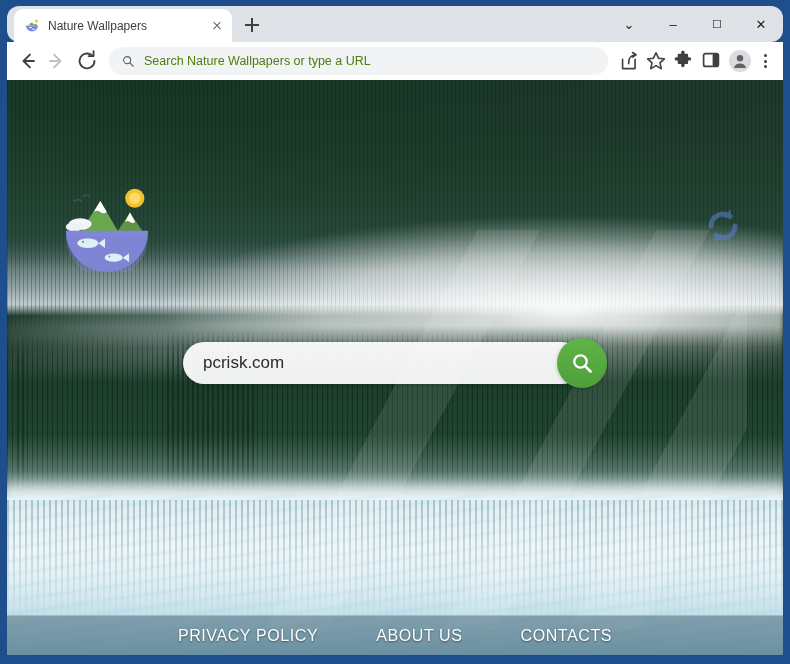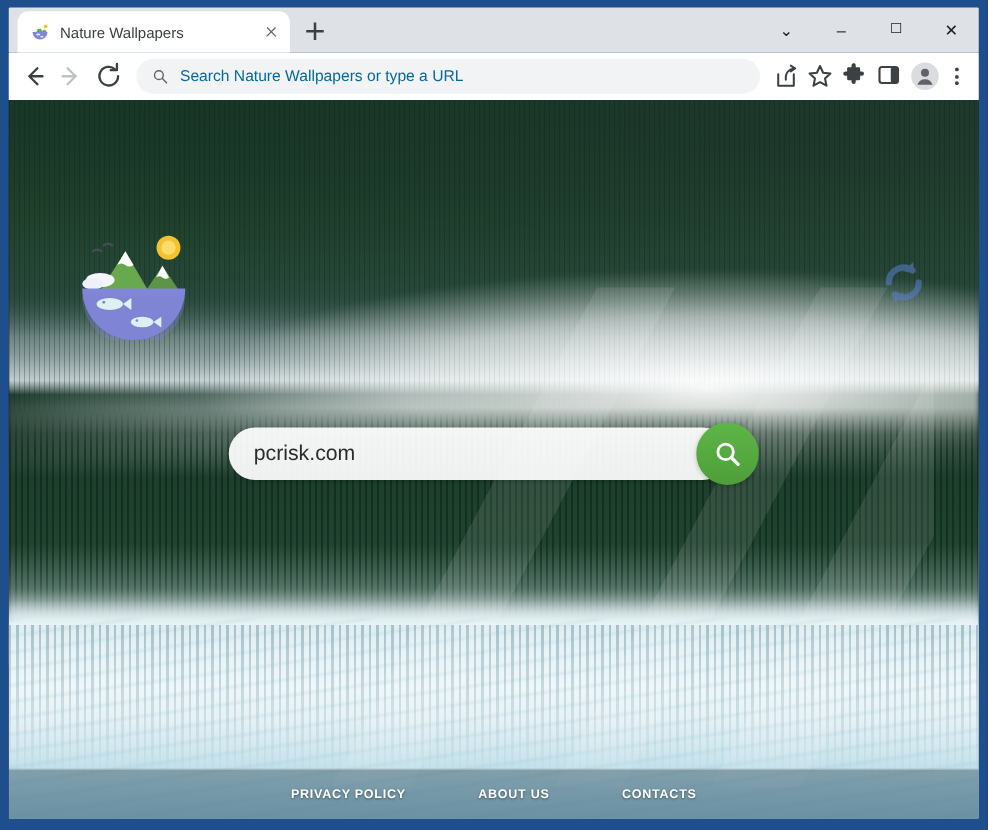--- a/index.html
+++ b/index.html
@@ -16,21 +16,21 @@
     inset: 0;
     background: #1f4e8c;
     padding: 6px 7px 6px 7px;
   }
 
   
   #tab-strip {
     position: relative;
     height: 36px;
     background: #dee1e6;
-    border-radius: 1px;
+    border-radius: 12px;
     display: flex;
     align-items: flex-end;
   }
   #tab {
     position: relative;
     margin-left: 7px;
     width: 218px;
     height: 33px;
     background: #ffffff;
     border-radius: 9px 9px 0 0;
@@ -125,21 +125,21 @@
     border-radius: 14px;
     display: flex;
     align-items: center;
     padding: 0 12px;
     gap: 9px;
     margin: 0 5px 0 6px;
     min-width: 0;
   }
   #omnibox-placeholder {
     font-size: 12.5px;
-    color: #0369a1;
+    color: #4d7c0f;
     white-space: nowrap;
     overflow: hidden;
     text-overflow: ellipsis;
   }
   .tb-icon {
     width: 26px; height: 26px;
     flex: 0 0 26px;
     position: relative;
   }
   #profile-avatar {
@@ -375,22 +375,22 @@
     height: 40px;
     background: rgba(40,70,85,.42);
     display: flex;
     align-items: center;
     justify-content: center;
     gap: 0;
     border-top: 1px solid rgba(255,255,255,.28);
   }
   .footer-link {
     color: #ffffff;
-    font-size: 10px;
-    font-weight: bold;
+    font-size: 16px;
+    font-weight: normal;
     letter-spacing: .6px;
     text-transform: uppercase;
     white-space: nowrap;
     padding: 0 29px;
     text-shadow: 0 1px 2px rgba(0,0,0,.45);
   }
 </style>
 </head>
 <body>
 

